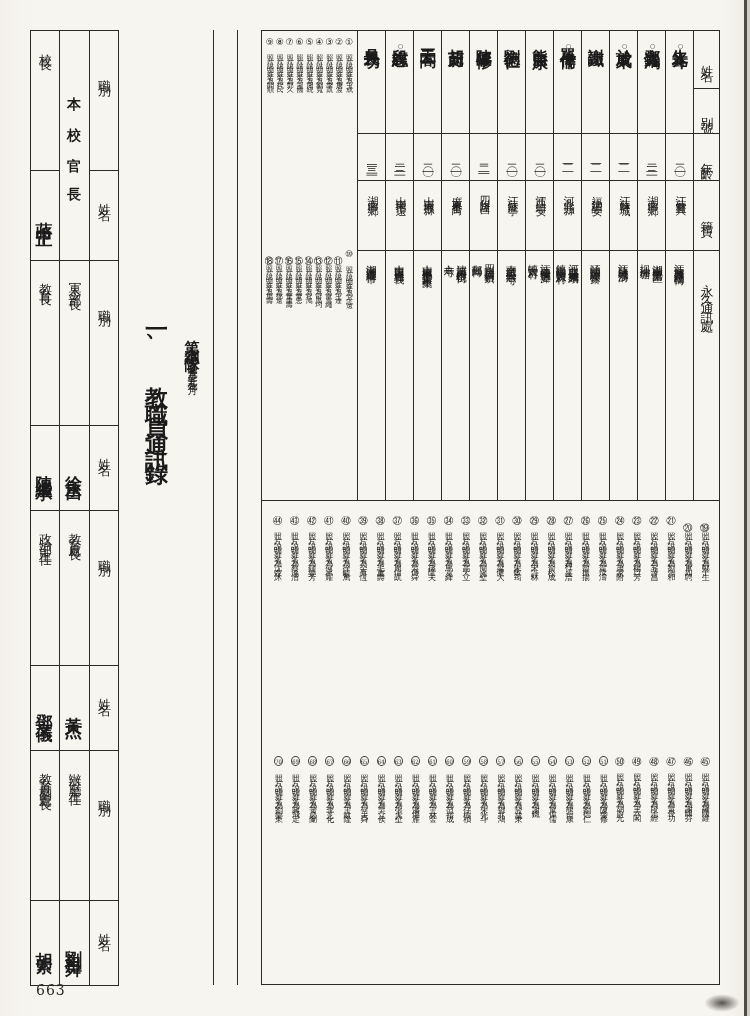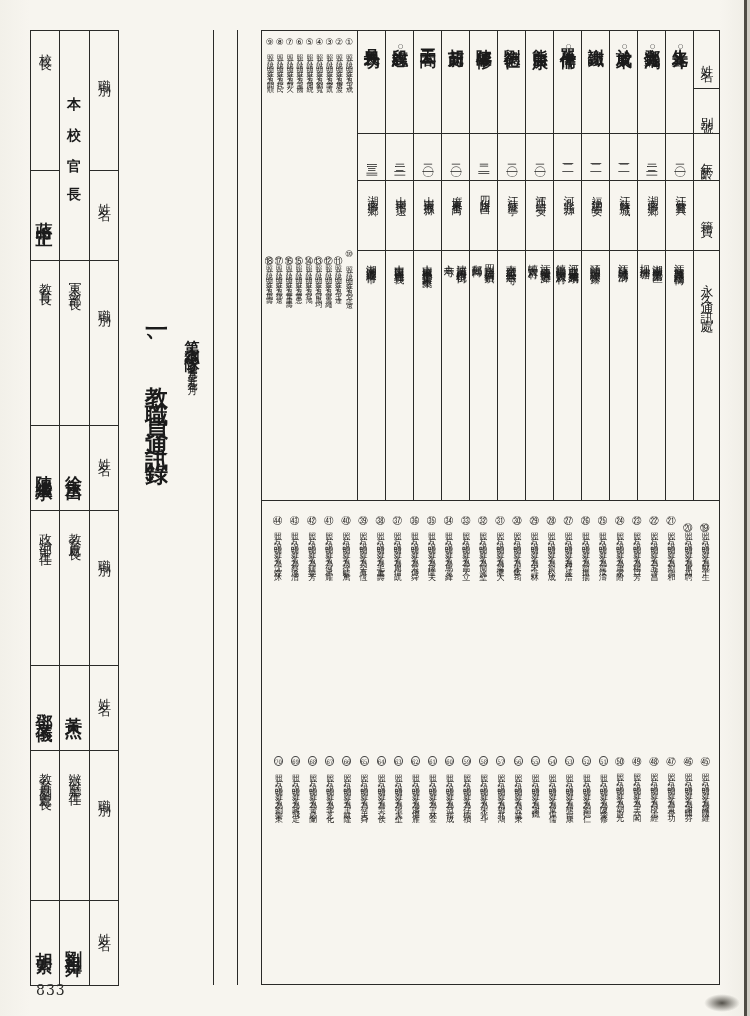--- a/index.html
+++ b/index.html
@@ -439,18 +439,18 @@
           <div class="cap-col"><span class="cno ar">65</span><span>照片說明姓名為何夫舜</span></div>
           <div class="cap-col"><span class="cno ar">66</span><span>照片說明姓名為王凱隆</span></div>
           <div class="cap-col"><span class="cno ar">67</span><span>照片說明姓名為李芝化</span></div>
           <div class="cap-col"><span class="cno ar">68</span><span>照片說明姓名為黃必蘭</span></div>
           <div class="cap-col"><span class="cno ar">69</span><span>照片說明姓名為蔣飛定</span></div>
           <div class="cap-col"><span class="cno ar">70</span><span>照片說明姓名為劉樂東</span></div>
         </div>
       </div>
   </div>
 
-  <div id="pageno">833</div>
+  <div id="pageno">663</div>
 
   <div class="edge"></div>
   <div class="edge2"></div>
   <div class="stain"></div>
 </div>
 
 </body></html>

